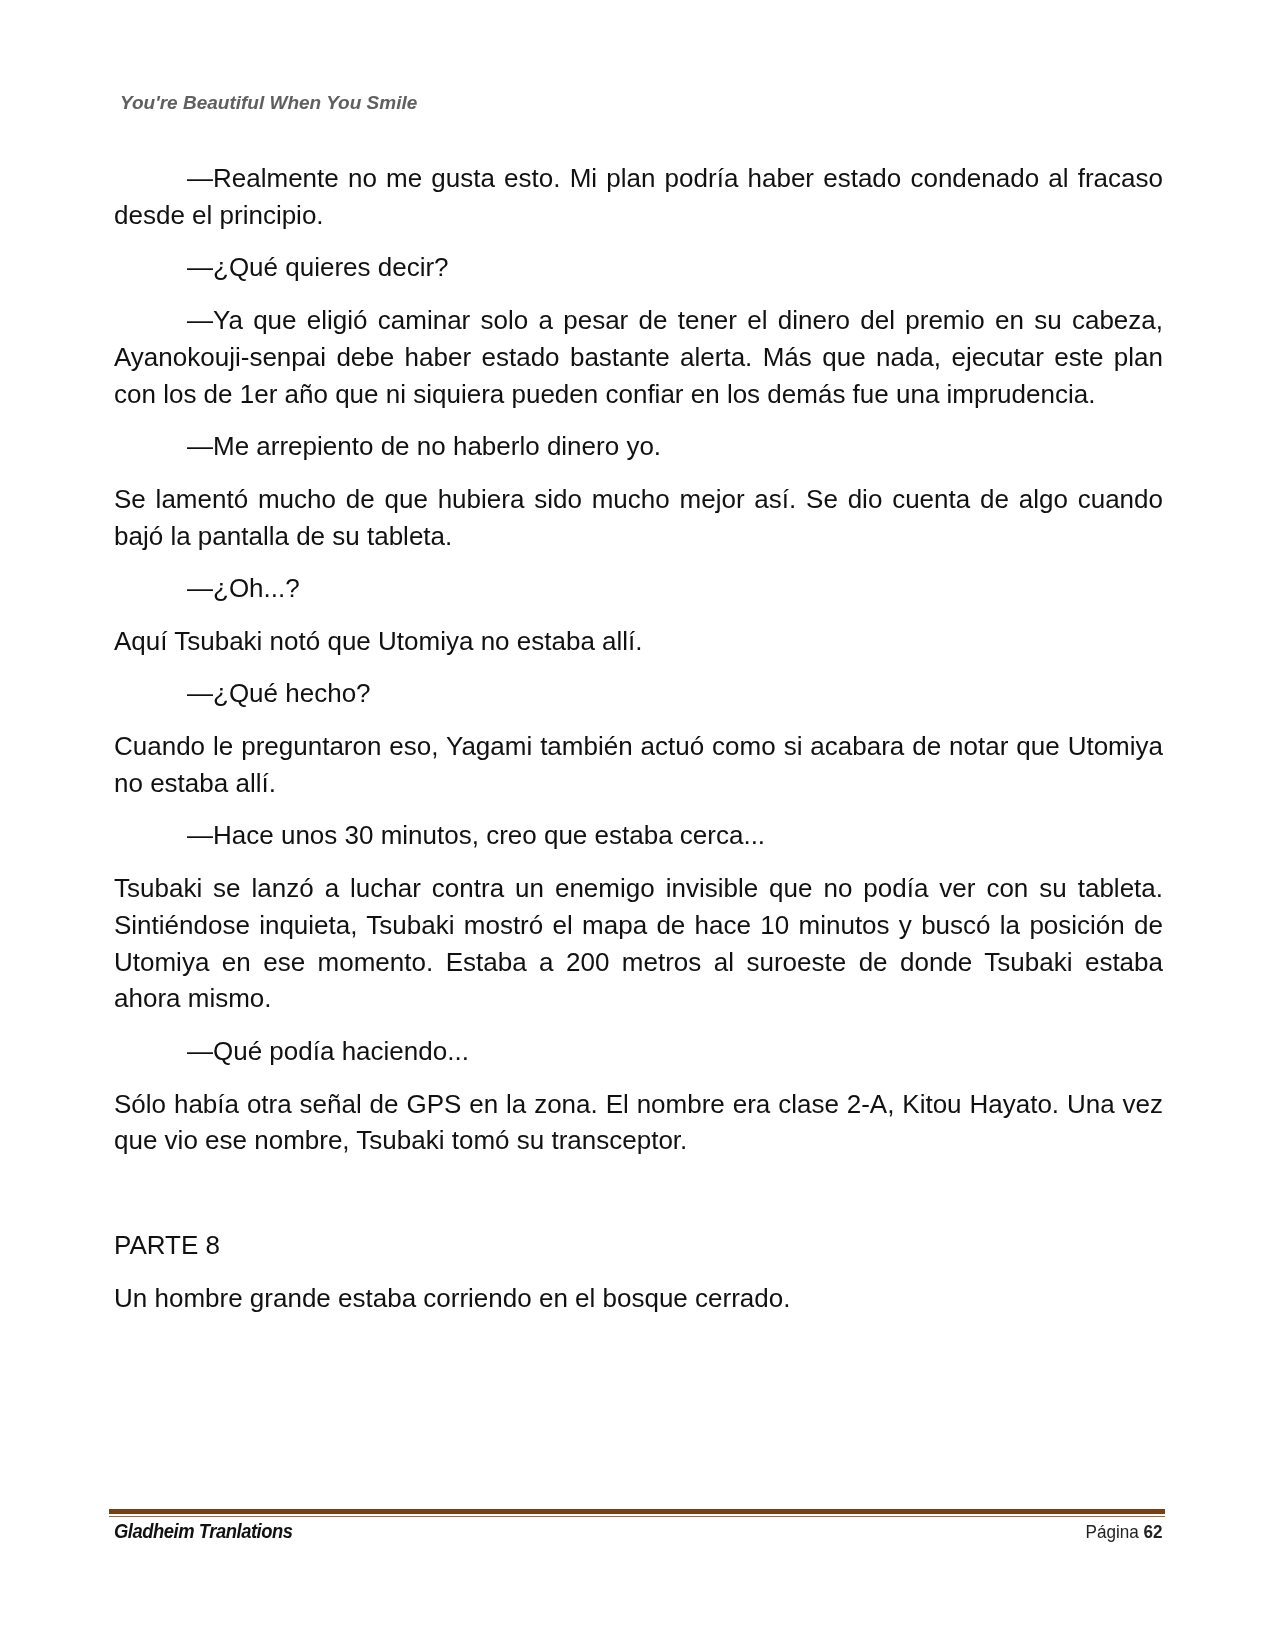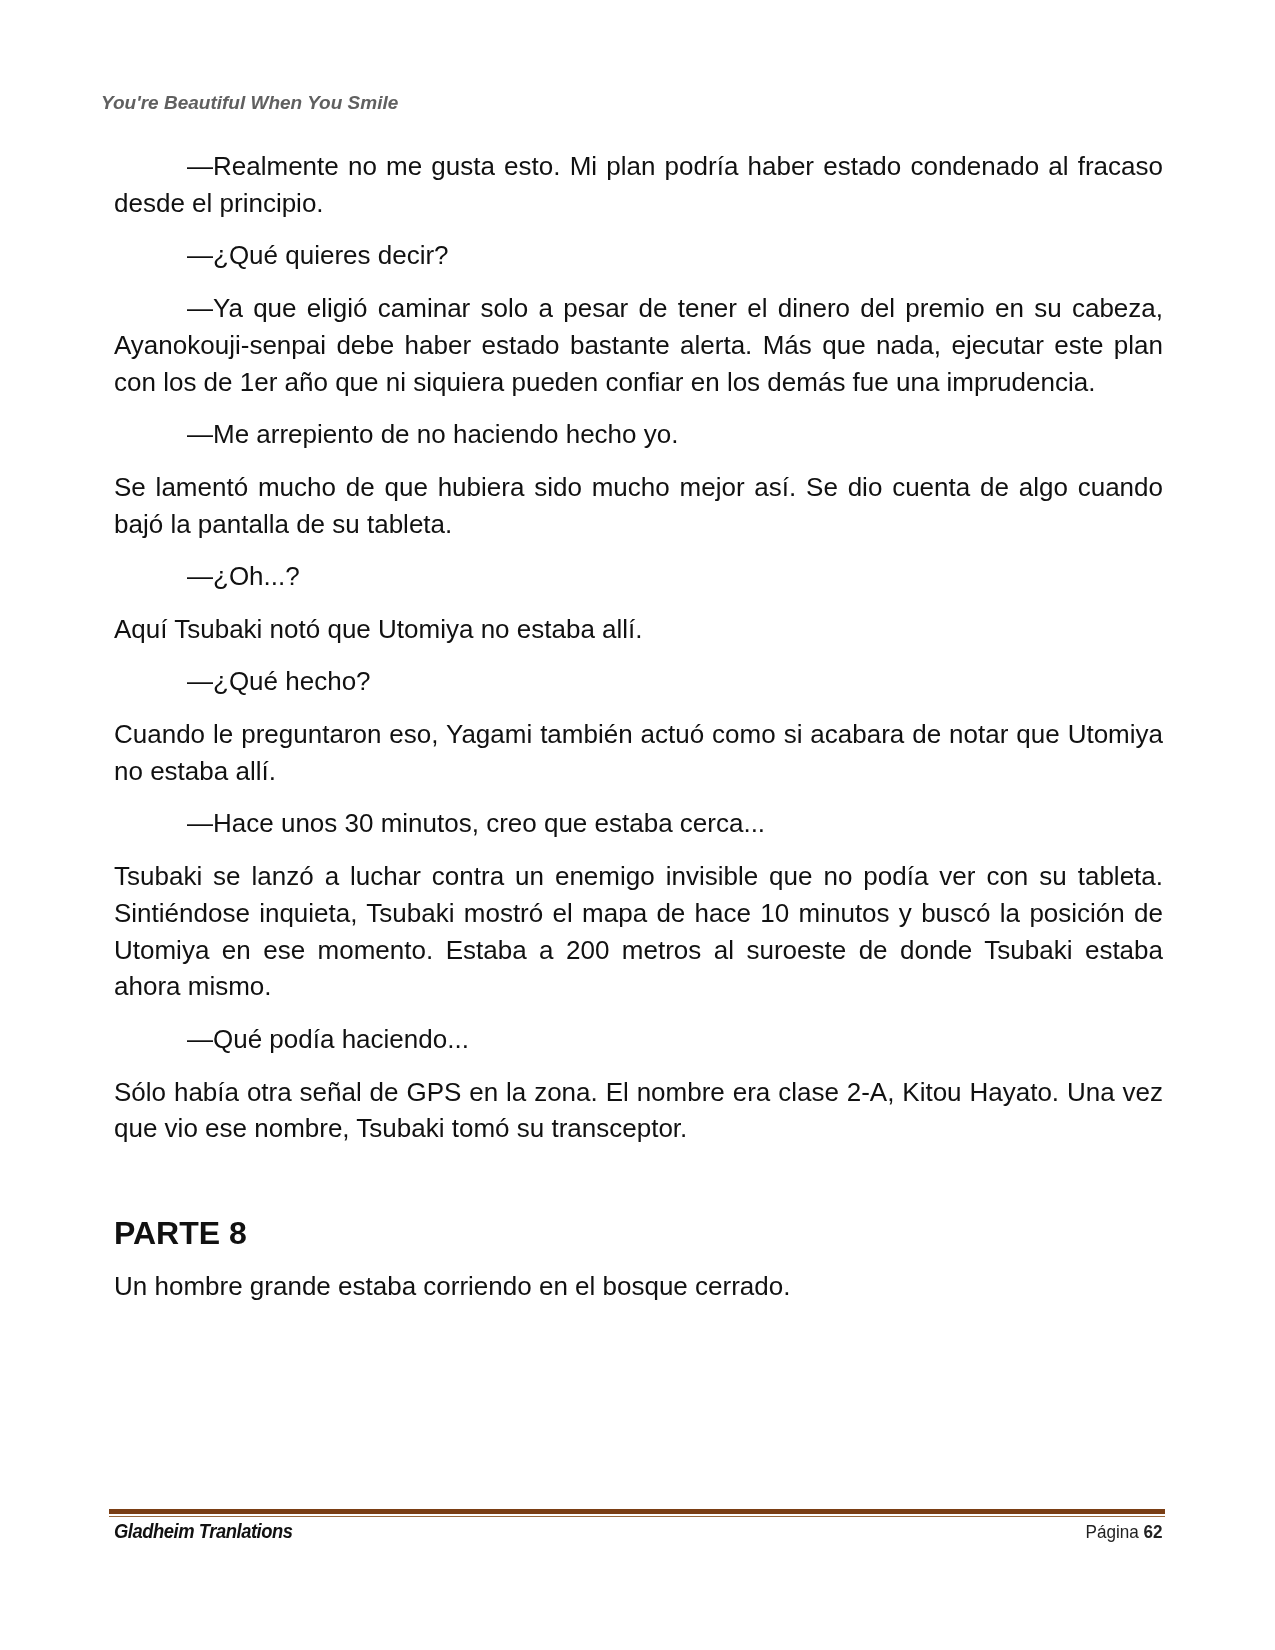--- a/index.html
+++ b/index.html
@@ -1,32 +1,32 @@
 <!DOCTYPE html>
 <html><head>
 <meta charset="utf-8">
 <style>
   html, body { margin: 0; padding: 0; background: #ffffff; }
   body { width: 1275px; height: 1650px; position: relative; overflow: hidden; }
   .page-header {
-    position: absolute; left: 101px; top: 92px;
+    position: absolute; left: 120px; top: 92px;
     font-family: "Liberation Sans", sans-serif;
     font-size: 19px; font-weight: bold; font-style: italic;
     color: #606060; white-space: nowrap;
   }
   .body-text {
-    position: absolute; left: 114px; top: 148px; width: 1049px;
+    position: absolute; left: 114px; top: 160px; width: 1049px;
     font-family: "Liberation Sans", sans-serif;
     font-size: 26px; line-height: 36.8px; color: #111111;
   }
   .body-text p { margin: 0 0 15.8px 0; text-align: justify; }
   .body-text p.dialogue { text-indent: 73px; }
   .body-text p.spacer { height: 36.8px; }
   .body-text h2 {
-    margin: 0 0 15.8px 0; font-size: 32px; line-height: 36.8px; font-weight: bold;
+    margin: 0 0 15.8px 0; font-size: 26px; line-height: 36.8px; font-weight: normal;
   }
   .footer-rule {
     position: absolute; left: 109px; top: 1509px; width: 1056px;
   }
   .footer-rule .thick { height: 5px; background: #7a3e14; }
   .footer-rule .gap { height: 2px; background: #ffffff; }
   .footer-rule .thin { height: 1px; background: #9a6a3e; }
   .footer-left {
     position: absolute; left: 114px; top: 1520px;
     font-family: "Liberation Sans", sans-serif;
@@ -42,21 +42,21 @@
 </style>
 </head>
 <body>
 
 <div class="page-header">You're Beautiful When You Smile</div>
 
 <div class="body-text">
   <p class="dialogue">—Realmente no me gusta esto. Mi plan podría haber estado condenado al fracaso desde el principio.</p>
   <p class="dialogue">—¿Qué quieres decir?</p>
   <p class="dialogue">—Ya que eligió caminar solo a pesar de tener el dinero del premio en su cabeza, Ayanokouji-senpai debe haber estado bastante alerta. Más que nada, ejecutar este plan con los de 1er año que ni siquiera pueden confiar en los demás fue una imprudencia.</p>
-  <p class="dialogue">—Me arrepiento de no haciendo hecho yo.</p>
+  <p class="dialogue">—Me arrepiento de no haberlo dinero yo.</p>
   <p class="narration">Se lamentó mucho de que hubiera sido mucho mejor así. Se dio cuenta de algo cuando bajó la pantalla de su tableta.</p>
   <p class="dialogue">—¿Oh...?</p>
   <p class="narration">Aquí Tsubaki notó que Utomiya no estaba allí.</p>
   <p class="dialogue">—¿Qué hecho?</p>
   <p class="narration">Cuando le preguntaron eso, Yagami también actuó como si acabara de notar que Utomiya no estaba allí.</p>
   <p class="dialogue">—Hace unos 30 minutos, creo que estaba cerca...</p>
   <p class="narration">Tsubaki se lanzó a luchar contra un enemigo invisible que no podía ver con su tableta. Sintiéndose inquieta, Tsubaki mostró el mapa de hace 10 minutos y buscó la posición de Utomiya en ese momento. Estaba a 200 metros al suroeste de donde Tsubaki estaba ahora mismo.</p>
   <p class="dialogue">—Qué podía haciendo...</p>
   <p class="narration">Sólo había otra señal de GPS en la zona. El nombre era clase 2-A, Kitou Hayato. Una vez que vio ese nombre, Tsubaki tomó su transceptor.</p>
   <p class="spacer"></p>

